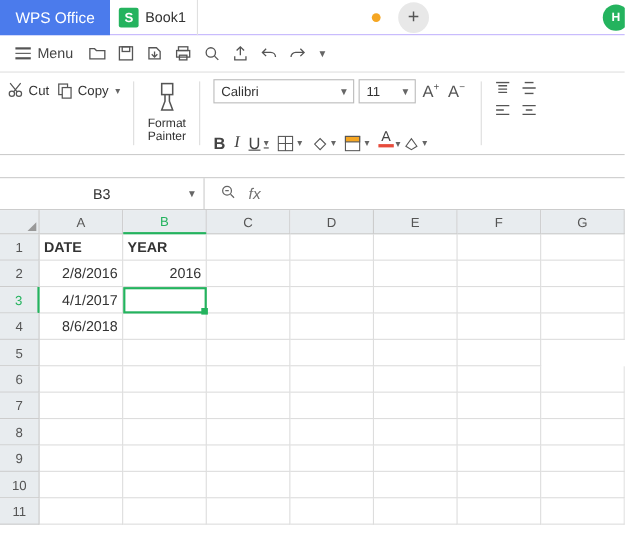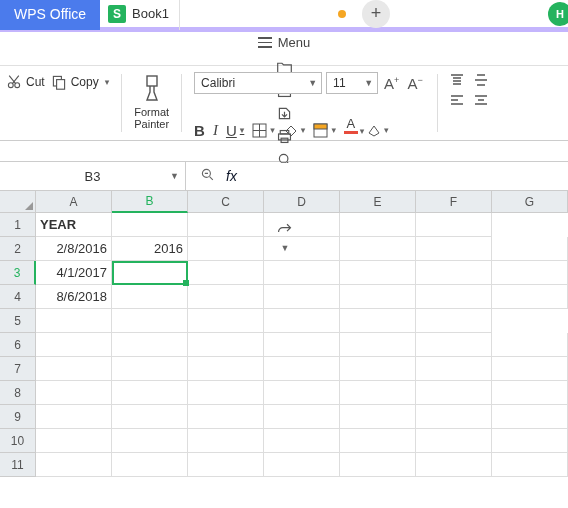--- a/index.html
+++ b/index.html
@@ -1,29 +1,29 @@
 <!DOCTYPE html>
 <html><head>
 <meta charset="utf-8">
 <style>
   * { box-sizing: border-box; margin: 0; padding: 0; font-family: -apple-system, "Segoe UI", Arial, sans-serif; }
   body { width: 568px; height: 508px; overflow: hidden; background: #fff; font-size: 13px; color: #333; }
   
   
-  .titlebar { display: flex; align-items: center; height: 32px; background: #fff; border-bottom: 5px solid #c4b5fd; }
+  .titlebar { display: flex; align-items: center; height: 32px; background: #fff; border-bottom: 1px solid #c4b5fd; }
   .app-label { background: #4b7bec; color: #fff; height: 32px; display: flex; align-items: center; padding: 0 14px; font-size: 14px; font-weight: 500; }
   .tab { display: flex; align-items: center; height: 32px; padding: 0 10px 0 8px; gap: 6px; border-right: 1px solid #e0e0e0; }
   .tab-icon { width: 18px; height: 18px; background: #24b35e; color: #fff; display: flex; align-items: center; justify-content: center; font-size: 12px; font-weight: bold; border-radius: 2px; }
   .tab-dot { margin-left: auto; display:flex; align-items:center; padding-right:10px;}
   .dot-orange { width: 8px; height: 8px; border-radius: 50%; background: #f5a623; }
   .plus-btn { width: 28px; height: 28px; margin-left: 6px; display: flex; align-items: center; justify-content: center; background: #e8e8e8; border-radius: 14px; font-size: 18px; color: #555; cursor: pointer; }
   .user-badge { margin-left: auto; width: 24px; height: 24px; border-radius: 12px; background: #24b35e; color: #fff; display: flex; align-items: center; justify-content: center; font-size: 11px; font-weight: bold; margin-right: -4px; }
   
   
-  .menurow { display: flex; align-items: center; height: 34px; padding: 0 8px; gap: 6px; border-bottom: 1px solid #e0e0e0; flex-direction: column; }
+  .menurow { display: flex; align-items: center; height: 34px; padding: 0 8px; gap: 6px; border-bottom: 1px solid #e0e0e0; }
   .menu-btn { display: flex; align-items: center; gap: 6px; padding: 3px 6px; font-size: 13px; color: #444; cursor: pointer; }
   .ham { display: inline-flex; flex-direction: column; gap: 3px; }
   .ham span { width: 14px; height: 1.5px; background: #555; }
   .icon { width: 20px; height: 20px; display: inline-flex; align-items: center; justify-content: center; color: #555; cursor: pointer; }
   .icon svg { width: 17px; height: 17px; stroke: #555; fill: none; stroke-width: 1.4; }
   .drop-caret { font-size: 9px; color: #666; margin-left: 2px; }
   
   
   .ribbon { display: flex; height: 75px; border-bottom: 1px solid #ccc; padding: 4px 6px; gap: 10px; align-items: flex-start; }
   .rgroup-h { display: flex; gap: 8px; align-items: center; }
@@ -49,21 +49,21 @@
   .fbtn.under { text-decoration: underline; }
   .color-sw { width: 14px; height: 3px; display:inline-block;}
   .align-ctrl { display: flex; flex-direction: column; gap: 8px; padding-top:4px;}
   .align-row { display: flex; gap: 10px; }
   .align-act svg { width:14px; height:12px; }
   
   
   .fxrow { display: flex; align-items: center; height: 30px; margin-top: 20px; border-top: 1px solid #ccc; border-bottom: 1px solid #ccc; }
   .namebox { width: 186px; height: 28px; border-right: 1px solid #ccc; display: flex; align-items: center; justify-content: center; position: relative; font-size: 13px; }
   .namebox .caret { position: absolute; right: 6px; font-size: 9px; color: #666; }
-  .fx-icons { display: flex; align-items: center; gap: 10px; padding: 0 14px; color: #0f172a; }
+  .fx-icons { display: flex; align-items: center; gap: 10px; padding: 0 14px; color: #737373; }
   .fx-label { font-style: italic; font-size: 14px; }
   .formula-input { flex: 1; height: 26px; border: none; outline: none; padding: 0 6px; font-size: 13px; }
   
   
   .grid { position: relative; }
   .colheads { display: flex; height: 22px; }
   .rowhead-corner { width: 36px; height: 22px; background: #e8ecef; border-right: 1px solid #ccc; border-bottom: 1px solid #ccc; position:relative;}
   .rowhead-corner::after { content:""; position:absolute; right:2px; bottom:2px; width:0; height:0; border-left:8px solid transparent; border-bottom:8px solid #999;}
   .colhead { width: 76px; height: 22px; background: #e8ecef; border-right: 1px solid #ccc; border-bottom: 1px solid #ccc; display: flex; align-items: center; justify-content: center; font-size: 12px; color: #555; }
   .colhead.sel { color: #24b35e; border-bottom: 2px solid #24b35e; }
@@ -282,20 +282,21 @@
     <div class="colhead sel">B</div>
     <div class="colhead">C</div>
     <div class="colhead">D</div>
     <div class="colhead">E</div>
     <div class="colhead">F</div>
     <div class="colhead">G</div>
   </div>
   <div class="rows" id="rows">
       <div class="row">
         <div class="rowhead">1</div>
+        <div class="cell hdr">DATE</div>
         <div class="cell hdr">YEAR</div>
         <div class="cell"></div>
         <div class="cell"></div>
         <div class="cell"></div>
         <div class="cell"></div>
         <div class="cell"></div>
       </div>
       <div class="row">
         <div class="rowhead">2</div>
         <div class="cell r">2/8/2016</div>

